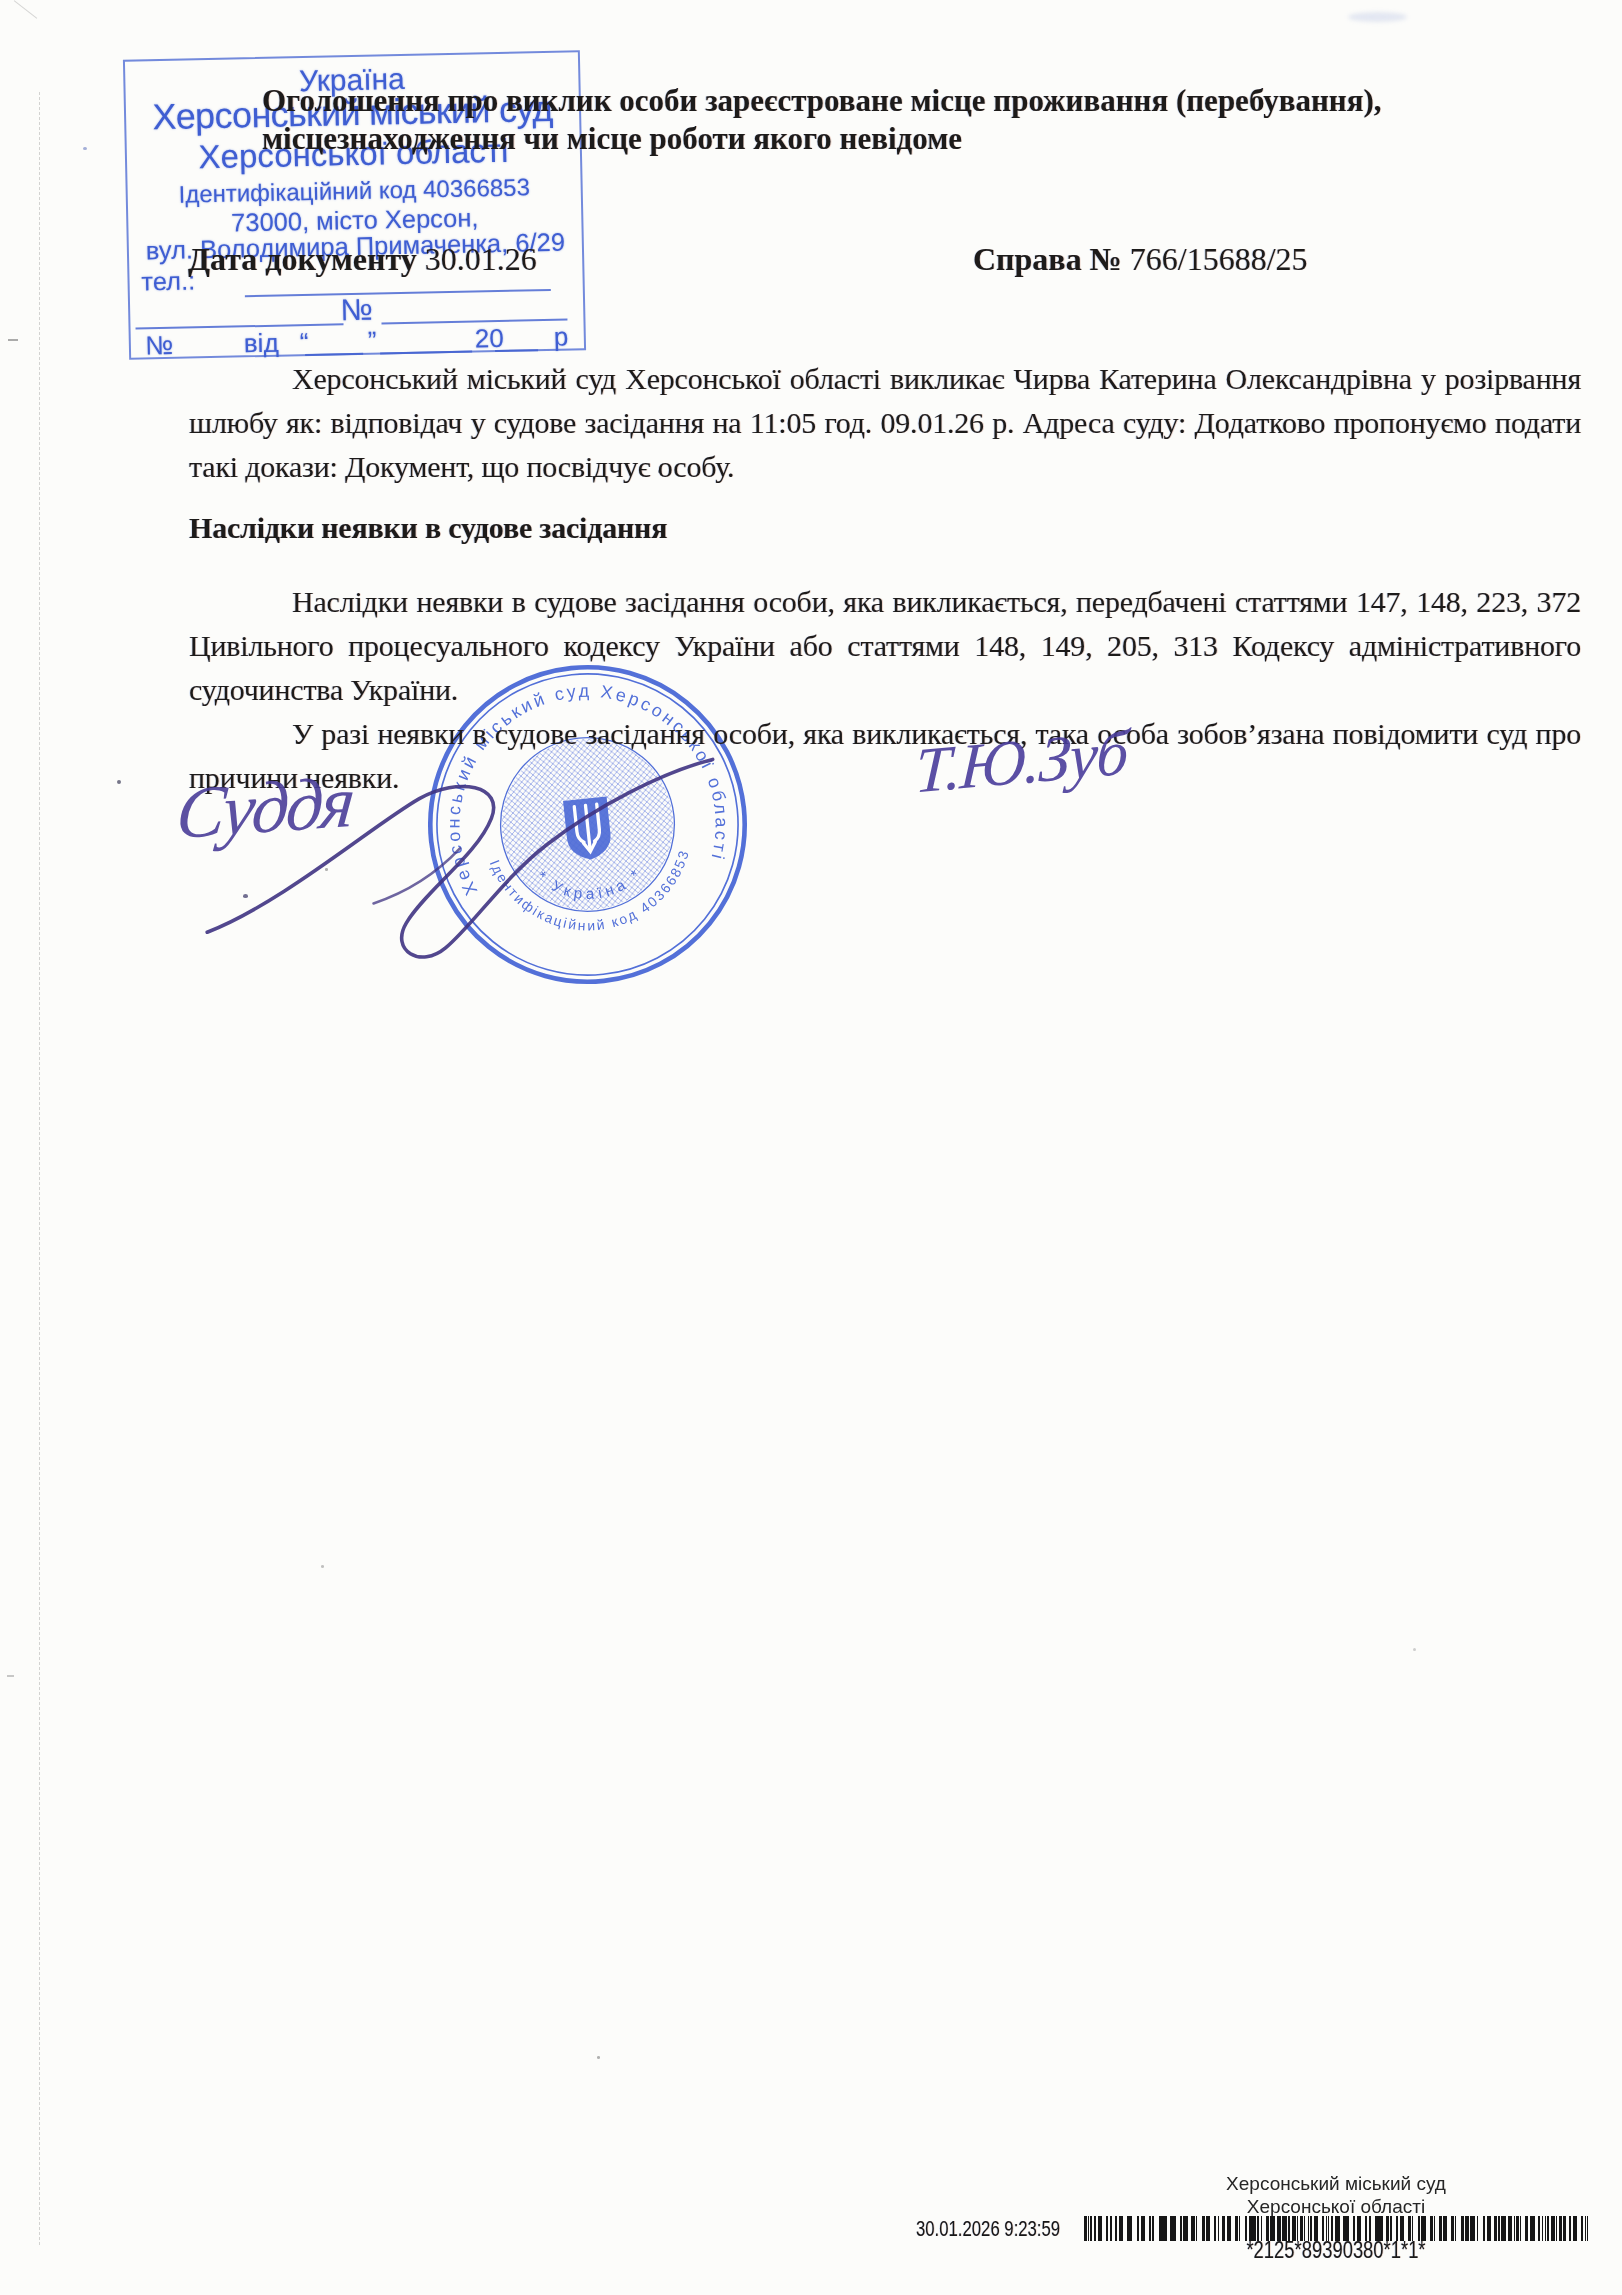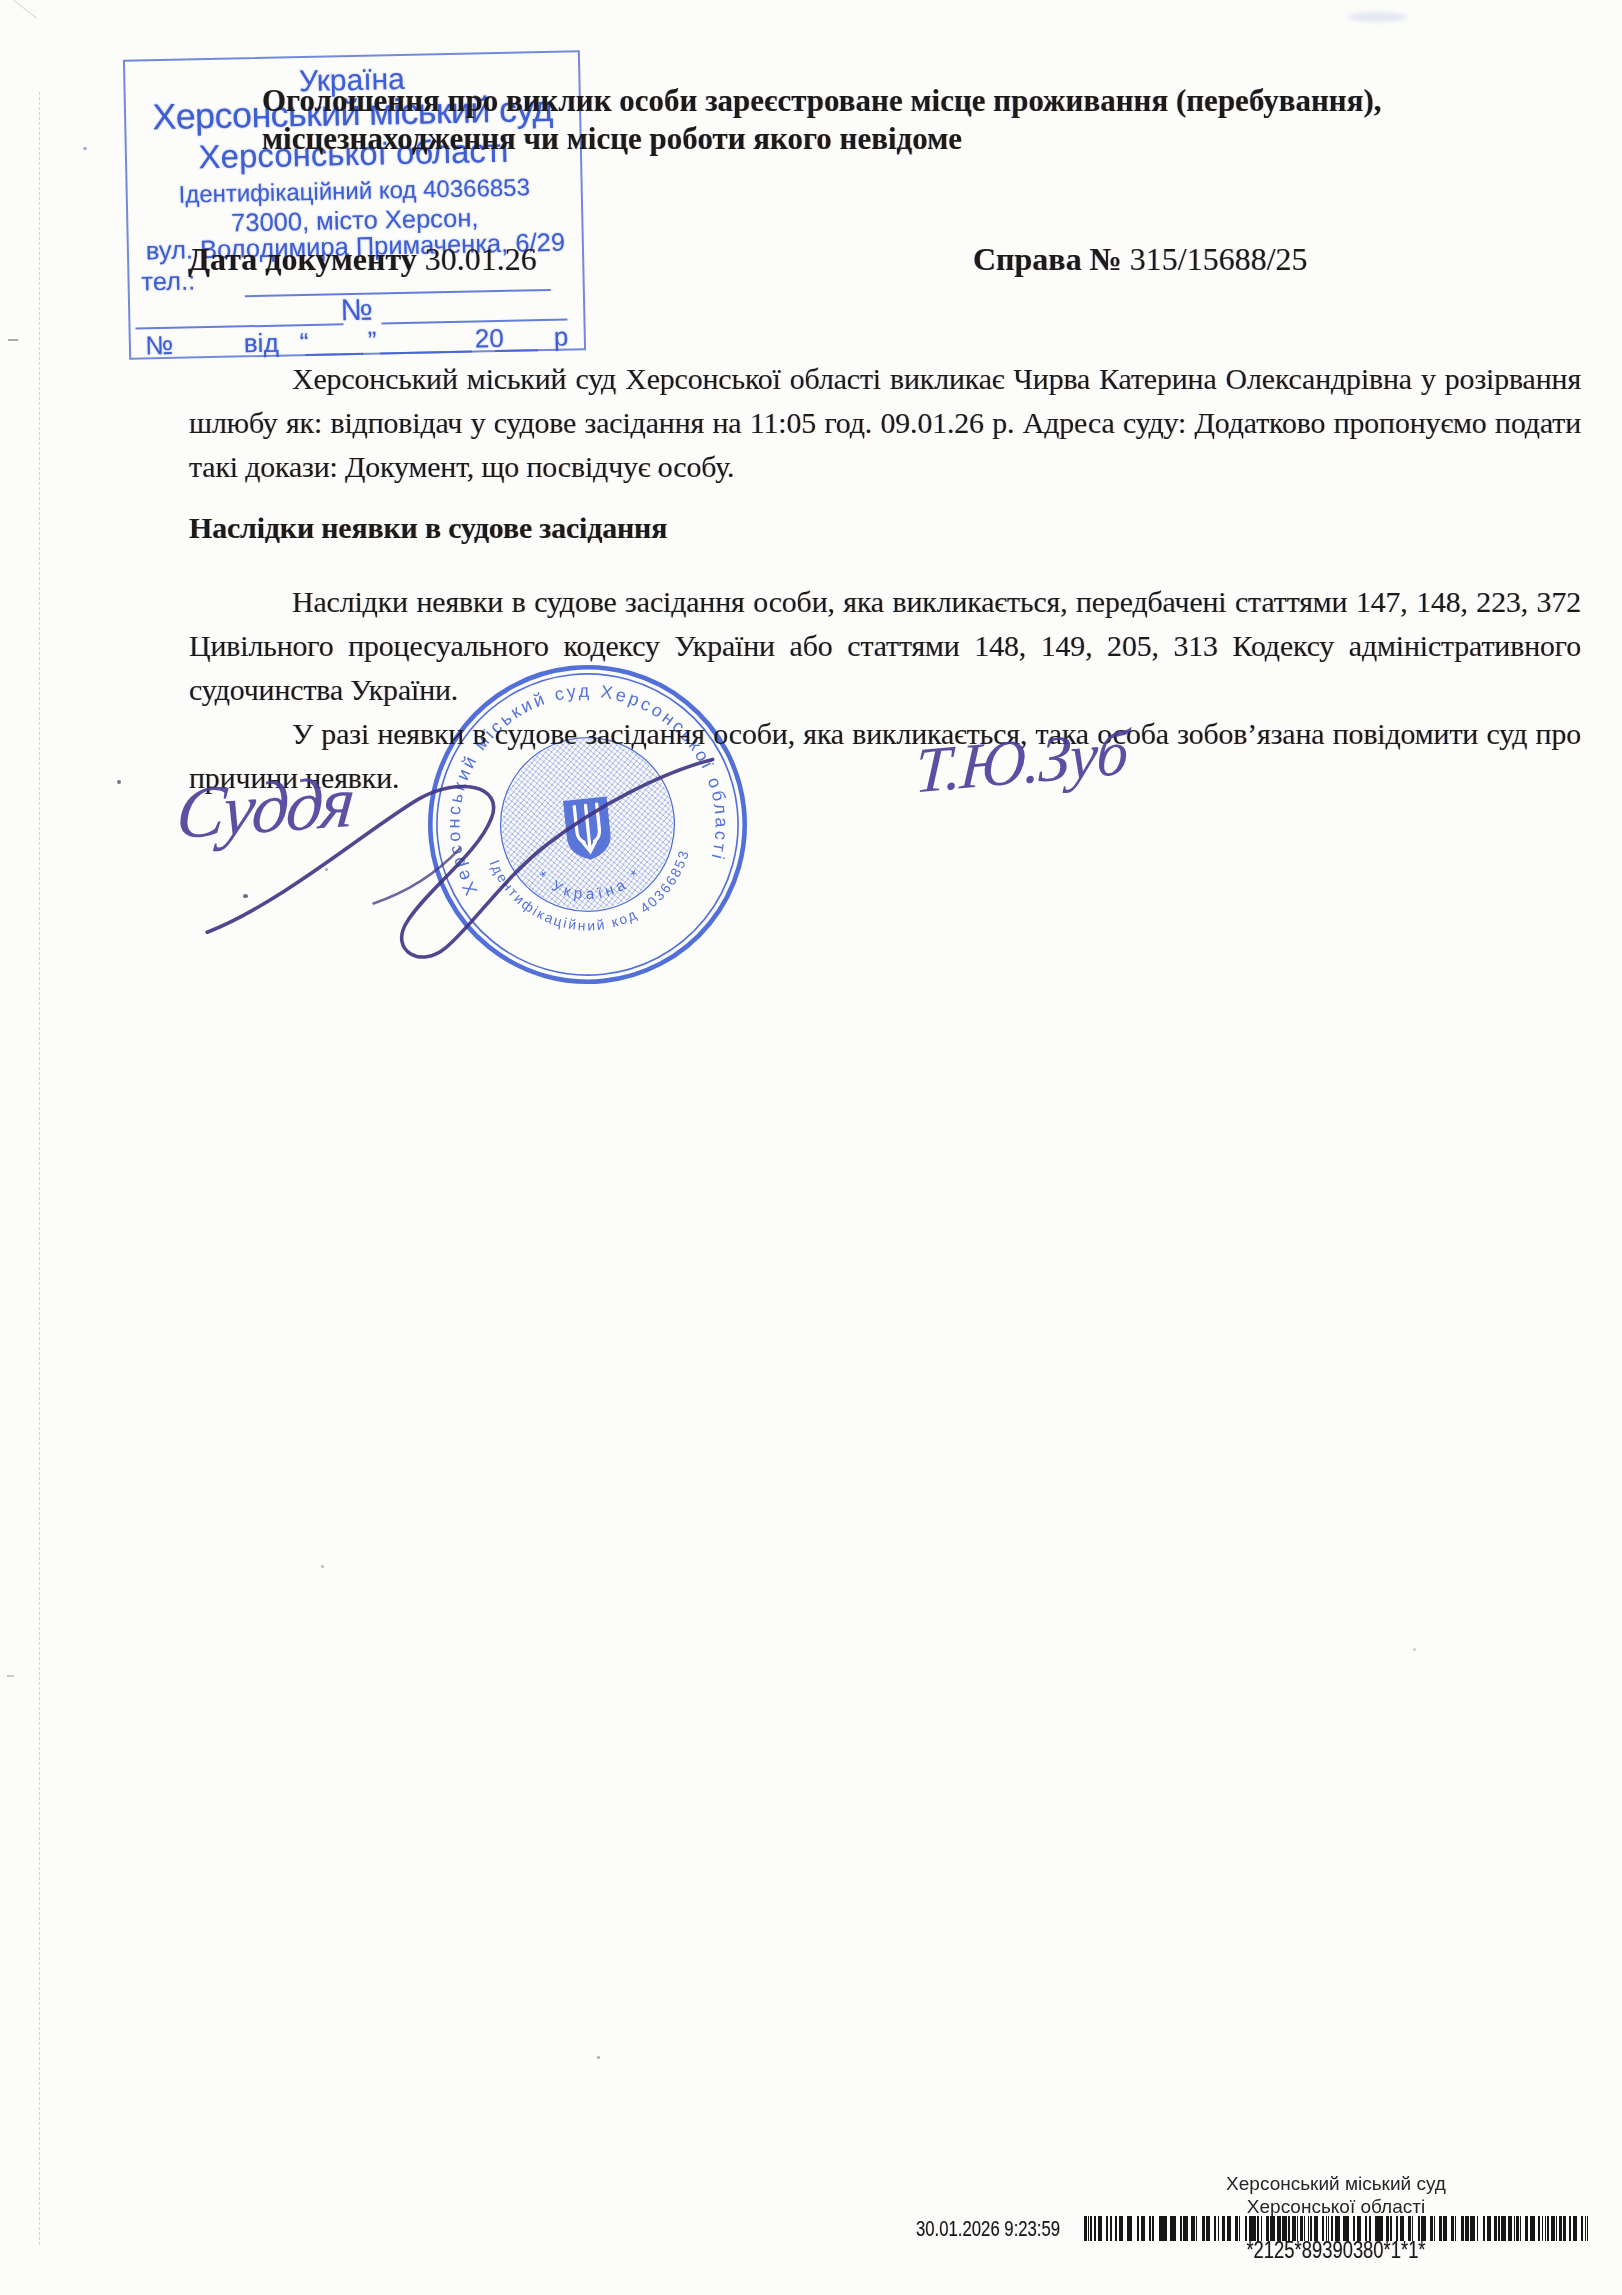--- a/index.html
+++ b/index.html
@@ -119,21 +119,21 @@
     <div>Оголошення про виклик особи зареєстроване місце проживання (перебування),</div>
     <div>місцезнаходження чи місце роботи якого невідоме</div>
   </div>
 
   <div class="abs doc-date black-scan">
     <span class="b">Дата документу</span>
     <span>30.01.26</span>
   </div>
   <div class="abs case-num black-scan">
     <span class="b">Справа №</span>
-    <span>315/15688/25</span>
+    <span>766/15688/25</span>
   </div>
 
   <div class="abs body-flow black-scan">
     <p>Херсонський міський суд Херсонської області викликає Чирва Катерина Олександрівна у розірвання шлюбу  як: відповідач у судове засідання  на  11:05 год. 09.01.26 р. Адреса суду: Додатково пропонуємо подати такі докази: Документ, що посвідчує особу.</p>
     <div class="section-h">Наслідки неявки в судове засідання</div>
     <p>Наслідки неявки в судове засідання особи, яка викликається, передбачені статтями 147, 148, 223, 372 Цивільного процесуального кодексу України або статтями 148, 149, 205, 313 Кодексу адміністративного судочинства України.</p>
     <p class="last">У разі неявки в судове засідання особи, яка викликається, така особа зобов’язана повідомити суд про причини неявки.</p>
   </div>
 
   <div class="abs seal-wrap">

